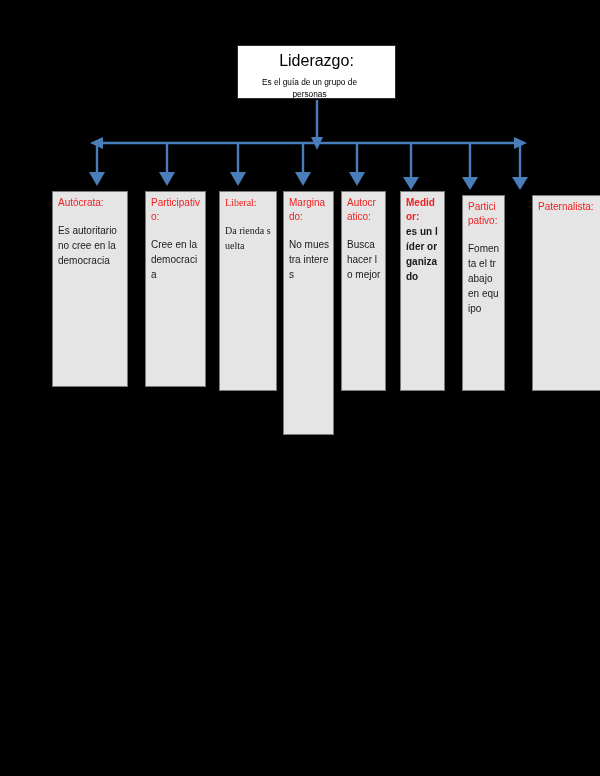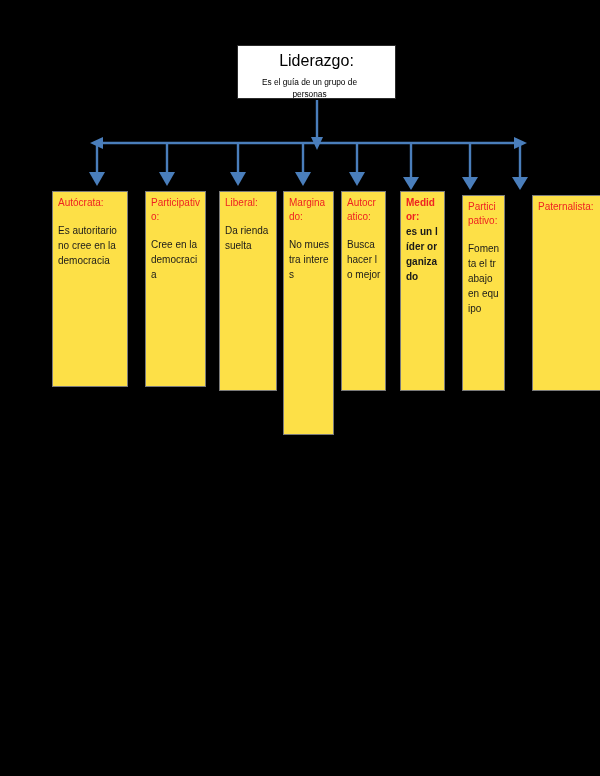--- a/index.html
+++ b/index.html
@@ -60,21 +60,21 @@
     position: absolute;
     left: 0; top: 0;
     width: 600px;
     height: 776px;
     pointer-events: none;
   }
 
   
   .node {
     position: absolute;
-    background: #fde047;
+    background: #e5e5e5;
     border: 1px solid #7a7a7a;
     box-shadow: 2px 2px 0 rgba(0,0,0,0.6);
     box-sizing: border-box;
     overflow: hidden;
     padding: 4px 4px 2px 5px;
   }
   .node-title {
     margin: 0;
     font-size: 10px;
     line-height: 14px;
@@ -141,21 +141,21 @@
   <div class="node" style="left:52px;  top:191px; width:76px;  height:196px;">
     <p class="node-title">Autócrata:</p>
     <p class="node-body gap">Es autoritario no cree en la democracia</p>
   </div>
 
   <div class="node" style="left:145px; top:191px; width:61px;  height:196px;">
     <p class="node-title">Participativo:</p>
     <p class="node-body gap">Cree en la democracia</p>
   </div>
 
-  <div class="node" style="left:219px; top:191px; width:58px;  height:200px;">
+  <div class="node" style="left:219px; top:191px; width:58px;  height:200px;font-family:Liberation Serif, serif;">
     <p class="node-title">Liberal:</p>
     <p class="node-body gap">Da rienda suelta</p>
   </div>
 
   <div class="node" style="left:283px; top:191px; width:51px;  height:244px;">
     <p class="node-title">Marginado:</p>
     <p class="node-body gap">No muestra interes</p>
   </div>
 
   <div class="node" style="left:341px; top:191px; width:45px;  height:200px;">

